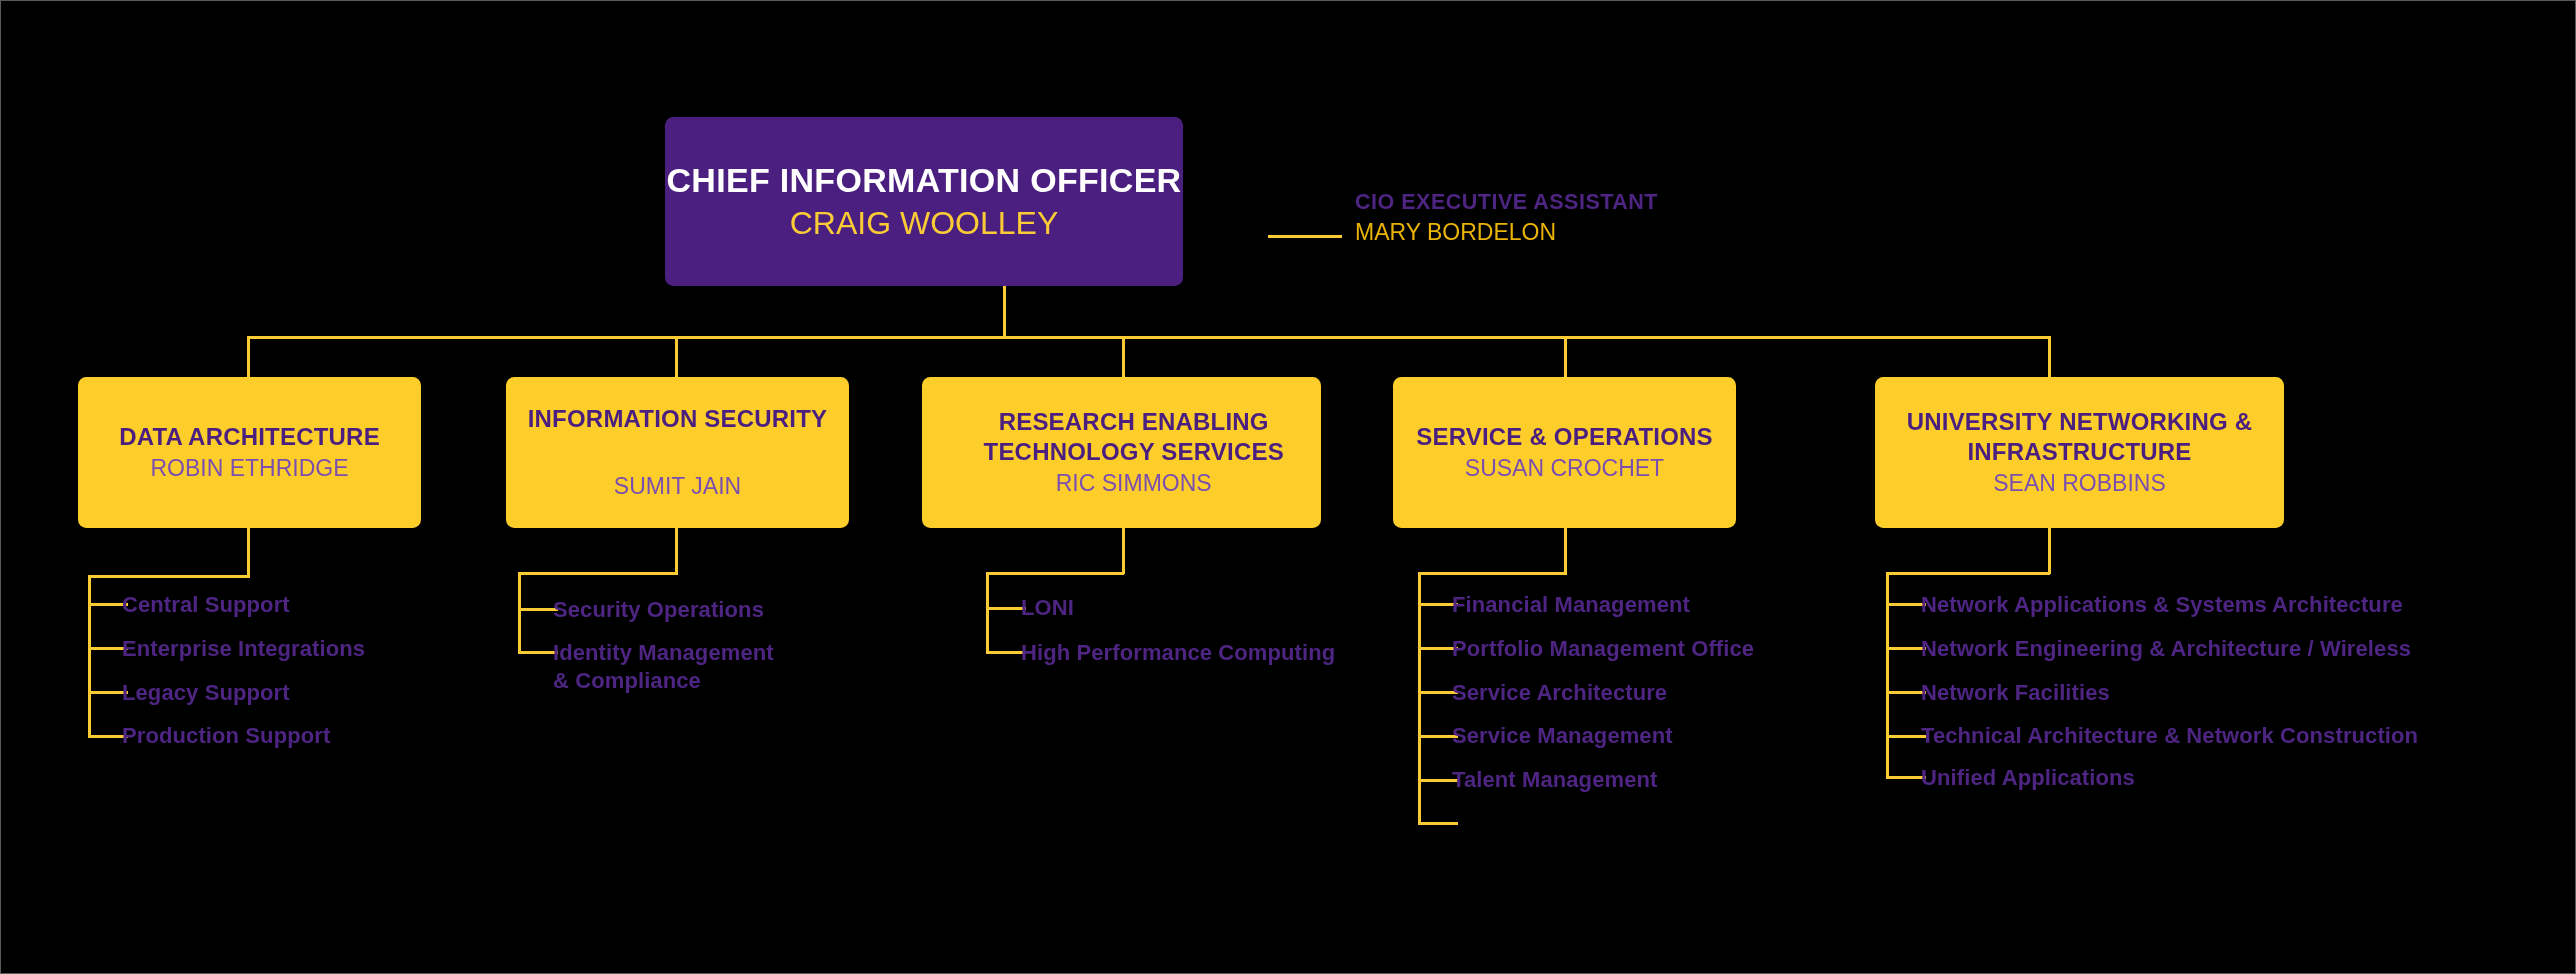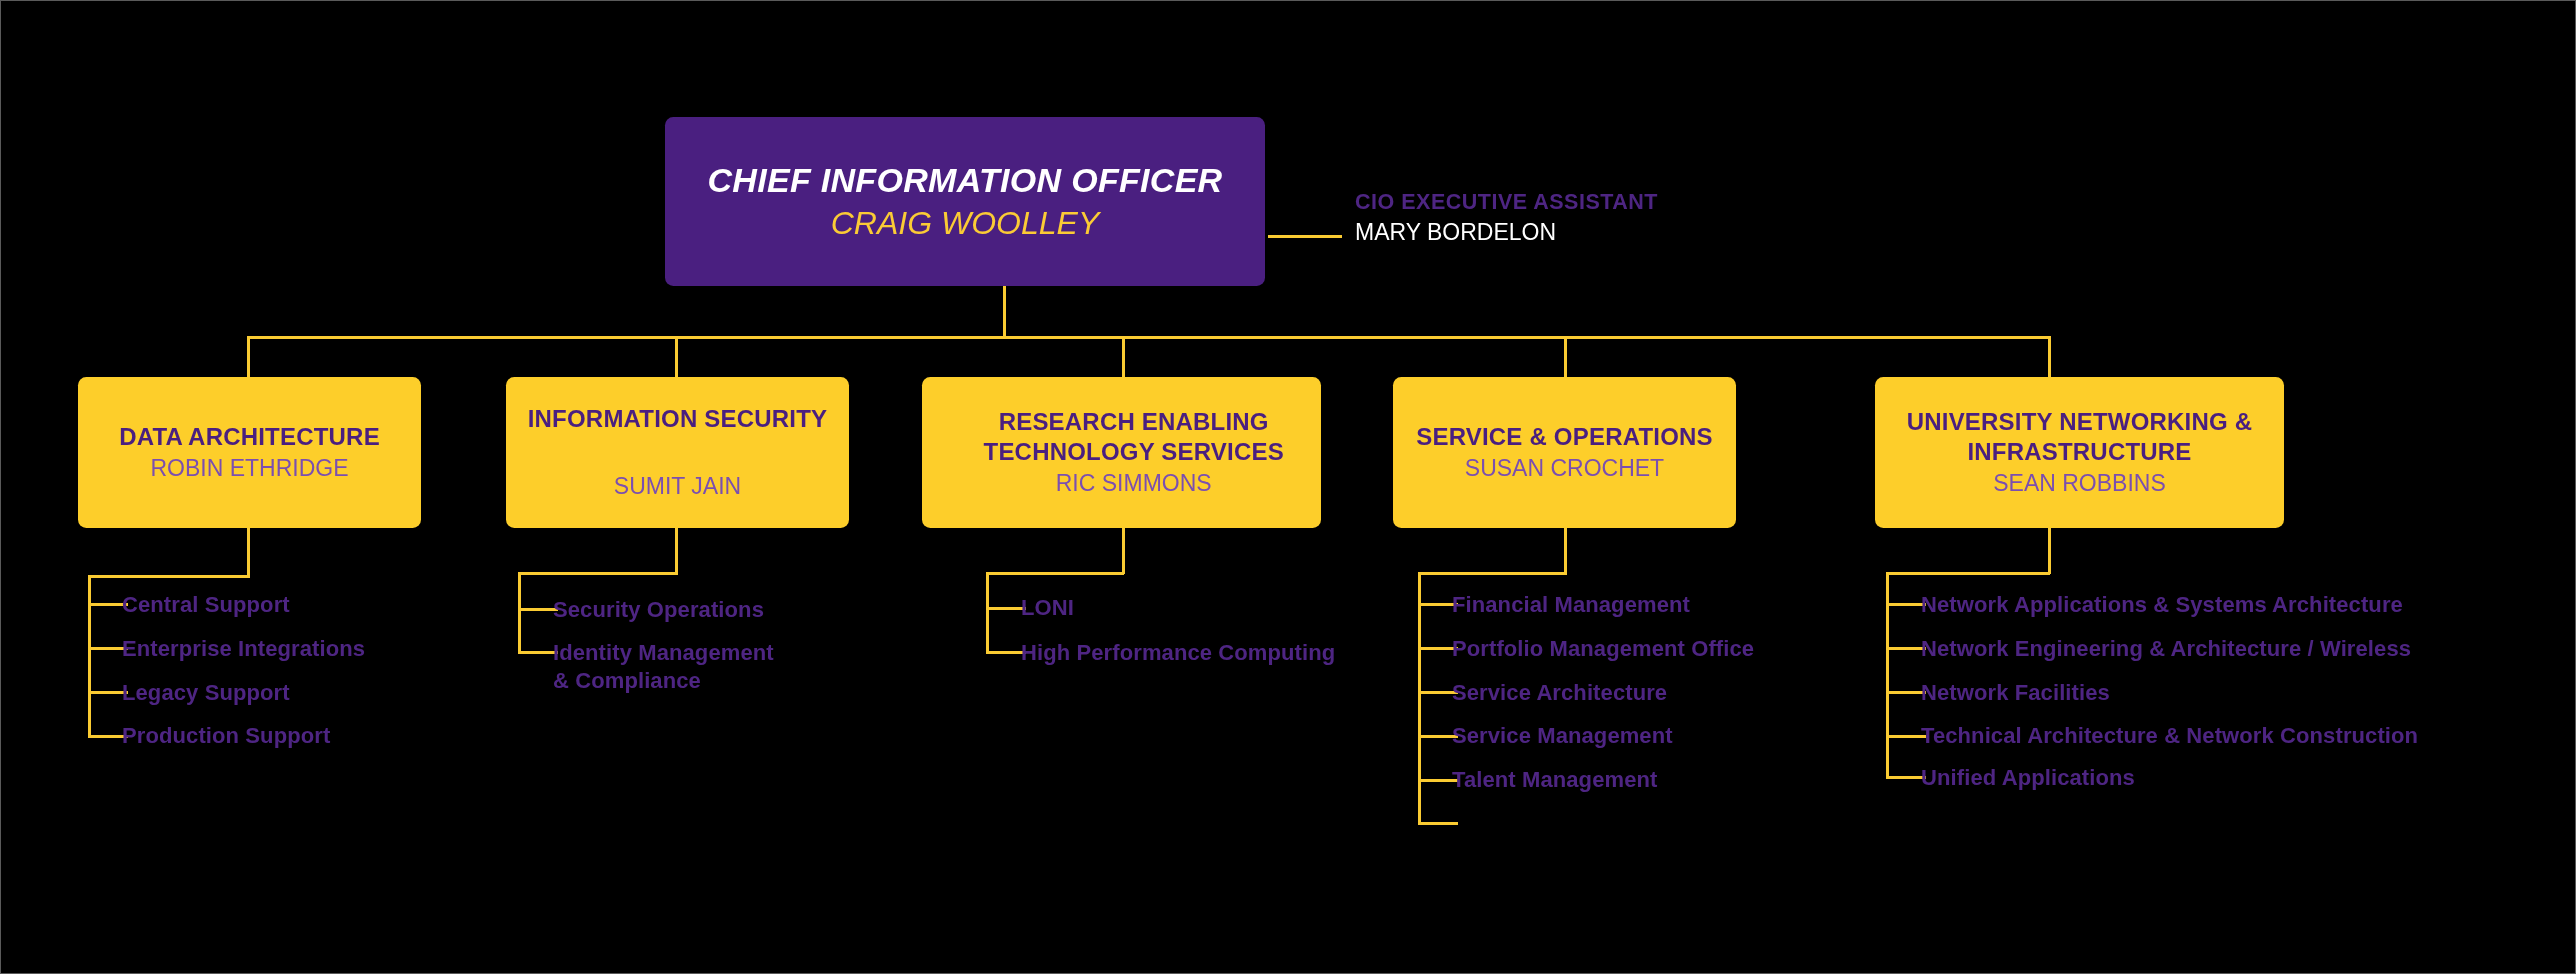--- a/index.html
+++ b/index.html
@@ -59,21 +59,21 @@
     white-space: nowrap;
   }
   .ea-title {
     color: #4E2583;
     font-weight: bold;
     font-size: 21.5px;
     letter-spacing: 0.5px;
     line-height: 1.25;
   }
   .ea-name {
-    color: #ffffff;
+    color: #eab308;
     font-size: 23px;
     line-height: 1.25;
     margin-top: 1.7px;
   }
 
   
   .div-box {
     position: absolute;
     background: #FDCE2A;
     border-radius: 8.3px;
@@ -109,21 +109,21 @@
     line-height: 1.26;
     letter-spacing: 0.1px;
     white-space: pre-line;
   }
 </style>
 </head>
 <body>
 
 <div id="canvas">
 
-  <div class="cio-box" style="left:664px; top:116px; width:600px; height:169px;font-style:italic;">
+  <div class="cio-box" style="left:664px; top:116px; width:518px; height:169px;">
     <div class="cio-title">CHIEF INFORMATION OFFICER</div>
     <div class="cio-name">CRAIG WOOLLEY</div>
   </div>
 
   <div class="ln-h" style="left:1267px; top:234px; width:74px;"></div>
 
   <div class="ea-block" style="left:1354px; top:188px;">
     <div class="ea-title">CIO EXECUTIVE ASSISTANT</div>
     <div class="ea-name">MARY BORDELON</div>
   </div>

